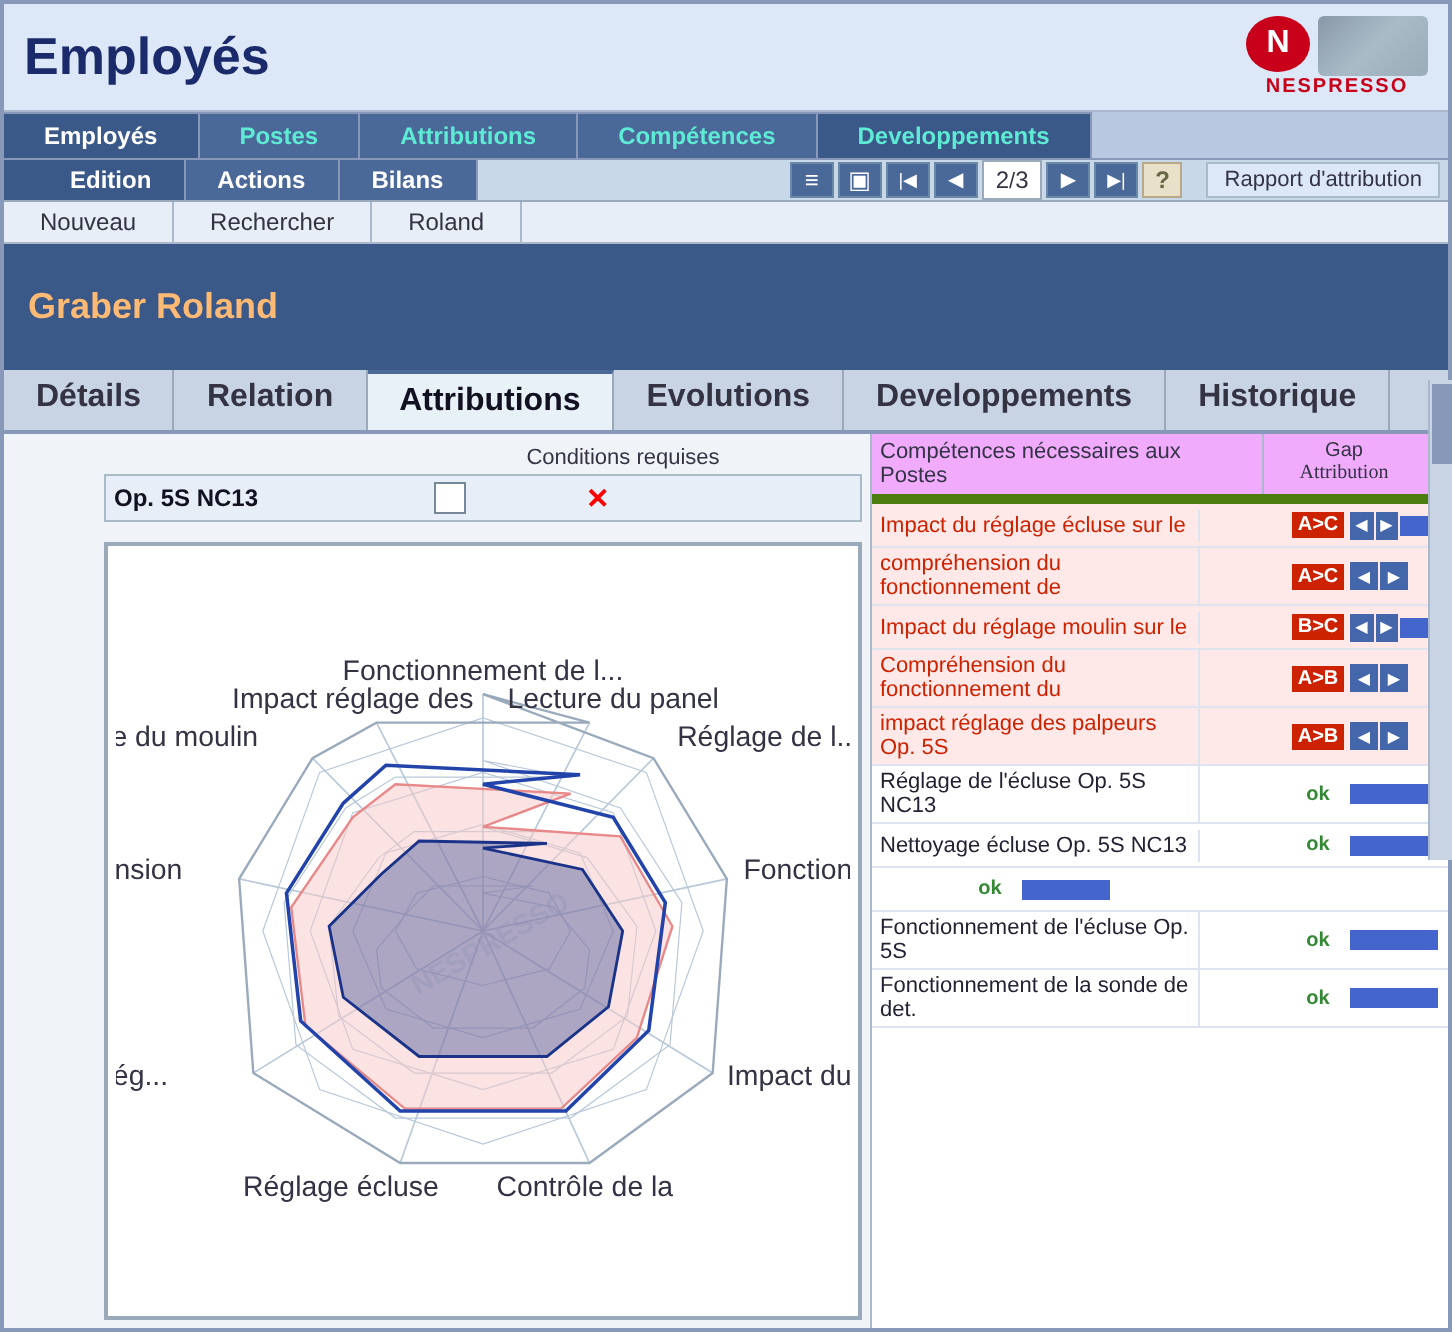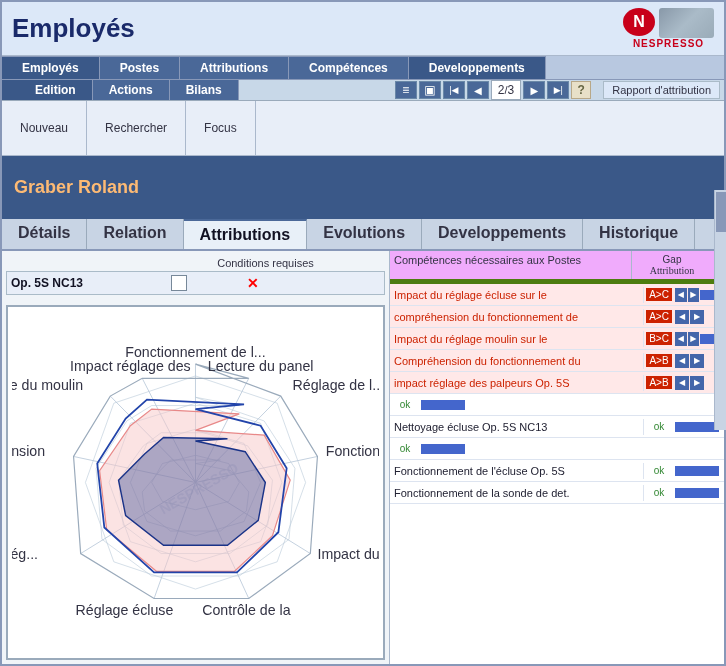--- a/index.html
+++ b/index.html
@@ -9,49 +9,49 @@
 
     
     .header { background: #dce8f8; padding: 6px 10px; display: flex; align-items: center; justify-content: space-between; border-bottom: 1px solid #aab8cc; min-height: 52px; }
     .header-title { font-size: 26px; font-weight: bold; color: #1a2a6a; }
     .header-logo { display: flex; flex-direction: column; align-items: center; }
     .logo-n { width: 32px; height: 28px; background: #c8001a; border-radius: 50%; display: flex; align-items: center; justify-content: center; color: white; font-weight: bold; font-size: 16px; margin: 0 auto 2px; }
     .logo-text { font-size: 10px; font-weight: bold; color: #c8001a; letter-spacing: 1px; }
 
     
     .nav-tabs { display: flex; background: #b8c8e0; border-bottom: 1px solid #8898b8; }
-    .nav-tab { padding: 4px 20px; background: #4a6898; color: #ffffff; font-weight: bold; font-size: 12px; cursor: pointer; border-right: 1px solid #8898b8; border-top: 1px solid #8898b8; }
+    .nav-tab { padding: 4px 20px; background: #4a6898; color: #5eead4; font-weight: bold; font-size: 12px; cursor: pointer; border-right: 1px solid #8898b8; border-top: 1px solid #8898b8; }
     .nav-tab.active { background: #3a5888; color: white; }
     .nav-tab-last { background: #3a5888; }
 
     
     .toolbar { display: flex; background: #c8d8e8; border-bottom: 1px solid #9aaabb; align-items: center; }
     .toolbar-left { display: flex; flex: 1; }
     .tool-btn { padding: 3px 16px; background: #4a6898; color: white; font-weight: bold; font-size: 12px; cursor: pointer; border-right: 1px solid #8898b8; }
     .tool-btn.active { background: #3a5888; padding-left: 33px; }
     .toolbar-right { display: flex; align-items: center; gap: 2px; padding-right: 4px; }
     .nav-icon { width: 22px; height: 18px; background: #4a6898; border: 1px solid #6a88a8; display: flex; align-items: center; justify-content: center; color: white; font-size: 10px; cursor: pointer; }
     .page-indicator { background: white; border: 1px solid #9aaabb; padding: 2px 6px; font-size: 11px; color: #334; }
     .help-btn { width: 20px; height: 18px; background: #e8e0c8; border: 1px solid #b8a888; display: flex; align-items: center; justify-content: center; font-weight: bold; color: #664; cursor: pointer; }
     .rapport-btn { background: #dce8f8; border: 1px solid #aabbc8; padding: 2px 8px; font-size: 11px; cursor: pointer; color: #334; white-space: nowrap; }
 
     
     .action-bar { display: flex; background: #e8eef8; border-bottom: 1px solid #aab8cc; }
-    .action-btn { padding: 20px 18px; background: #e8eef8; border-right: 1px solid #aab8cc; cursor: pointer; color: #334; font-size: 12px; text-align: right; }
+    .action-btn { padding: 3px 18px; background: #e8eef8; border-right: 1px solid #aab8cc; cursor: pointer; color: #334; font-size: 12px; text-align: right; }
 
     
     .employee-name { background: #3a5888; color: #fdba74; padding: 21px 12px; font-size: 18px; font-weight: bold; }
 
     
     .content-tabs { display: flex; background: #c8d4e4; border-bottom: 2px solid #8898b8; }
     .content-tab { padding: 5px 16px; background: #c8d4e4; color: #334; font-weight: bold; cursor: pointer; border-right: 1px solid #9aaabb; font-size: 16px; }
     .content-tab.active { background: #e8f0f8; color: #112; border-top: 2px solid #4a6898; }
 
     
-    .main-content { display: flex; flex: 1; overflow: hidden; background: #f0f4f8; }
+    .main-content { display: flex; flex: 1; overflow: hidden; background: #f0f4f8; padding-left: 46px; }
 
     
     .left-panel { width: 388px; display: flex; flex-direction: column; padding: 4px; border-right: 1px solid #aab8cc; }
     .conditions-header { text-align: center; color: #334; font-size: 11px; padding: 2px 0 2px 140px; }
     .op-row { display: flex; align-items: center; padding: 3px 4px; background: #e8eef8; border: 1px solid #aabbc8; margin-bottom: 2px; }
     .op-label { font-weight: bold; font-size: 12px; color: #112; width: 130px; }
     .op-checkbox { width: 16px; height: 16px; border: 1px solid #778899; background: white; margin-left: 30px; }
     .op-x { color: red; font-weight: bold; font-size: 14px; margin-left: 60px; cursor: pointer; }
 
     
@@ -62,21 +62,21 @@
     .right-header { display: flex; background: #f0abfc; border-bottom: 5px solid #4d7c0f; }
     .col-header-comp { flex: 1; padding: 3px 4px; font-size: 11px; color: #334; border-right: 1px solid #aab8cc; }
     .col-header-gap { width: 80px; text-align: center; padding: 3px 4px; font-size: 11px; color: #334; }
 
     .competences-list { flex: 1; overflow-y: auto; background: white; }
     .comp-row { display: flex; align-items: center; border-bottom: 1px solid #dde4f0; min-height: 22px; }
     .comp-row.highlighted { background: #ffe8e8; }
     .comp-row.normal { background: white; }
     .comp-name { flex: 1; padding: 2px 4px; font-size: 11px; color: #223; border-right: 1px solid #dde4f0; }
     .comp-name.red-text { color: #cc2200; }
-    .comp-gap { width: 30px; display: flex; align-items: flex-start; justify-content: center; font-size: 10px; font-weight: normal; padding: 1px 2px; }
+    .comp-gap { width: 30px; display: flex; align-items: flex-start; justify-content: center; font-size: 10px; font-weight: bold; padding: 1px 2px; margin-left: 44px; }
     .gap-red { background: #cc2200; color: white; font-size: 10px; padding: 1px 3px; }
     .gap-ok { color: #338833; font-size: 10px; }
     .comp-arrows { width: 50px; display: flex; align-items: center; gap: 1px; padding: 1px; }
     .arrow-btn { width: 14px; height: 14px; background: #4466aa; display: flex; align-items: center; justify-content: center; color: white; font-size: 8px; cursor: pointer; }
     .bar-indicator { width: 30px; height: 12px; background: #6688cc; }
 
     
     .radar-svg { width: 100%; height: 100%; }
 
     
@@ -129,21 +129,21 @@
       <div class="nav-icon" style="font-size:9px;">▶|</div>
       <div class="help-btn">?</div>
       <div style="width:8px;"></div>
       <div class="rapport-btn">Rapport d'attribution</div>
     </div>
   </div>
 
   <div class="action-bar">
     <div class="action-btn">Nouveau</div>
     <div class="action-btn">Rechercher</div>
-    <div class="action-btn">Focus</div>
+    <div class="action-btn">Roland</div>
   </div>
 
   <div class="employee-name">Graber Roland</div>
 
   <div class="content-tabs">
     <div class="content-tab">Détails</div>
     <div class="content-tab">Relation</div>
     <div class="content-tab active">Attributions</div>
     <div class="content-tab">Evolutions</div>
     <div class="content-tab">Developpements</div>
@@ -277,20 +277,21 @@
           <div class="comp-gap">
               <span class="gap-red">A&gt;B</span>
             </div>
           <div class="comp-arrows">
             <div class="arrow-btn">◀</div>
             <div class="arrow-btn">▶</div>
           </div>
         </div>
 
         <div class="comp-row normal">
+          <div class="comp-name">Réglage de l'écluse Op. 5S NC13</div>
           <div class="comp-gap">
               <span class="gap-ok">ok</span>
             </div>
           <div class="comp-arrows">
             <div class="bar-indicator" style="width:44px;height:10px;background:#4466cc;"></div>
           </div>
         </div>
 
         <div class="comp-row normal">
           <div class="comp-name">Nettoyage écluse  Op. 5S NC13</div>

